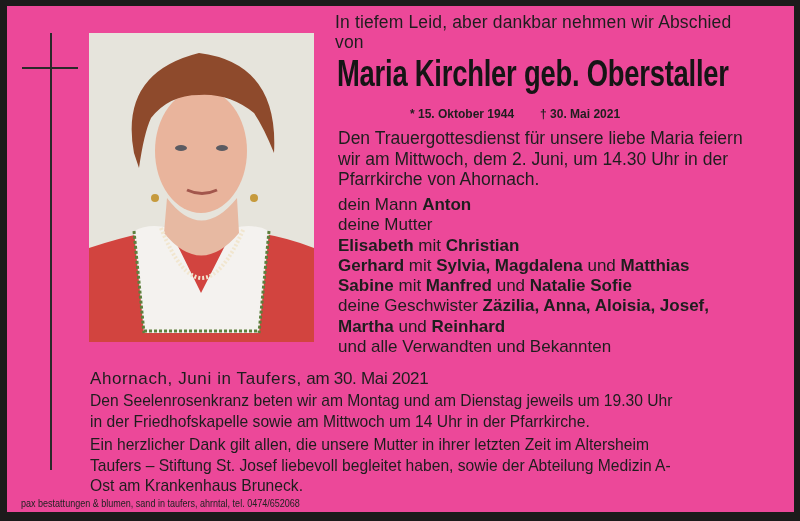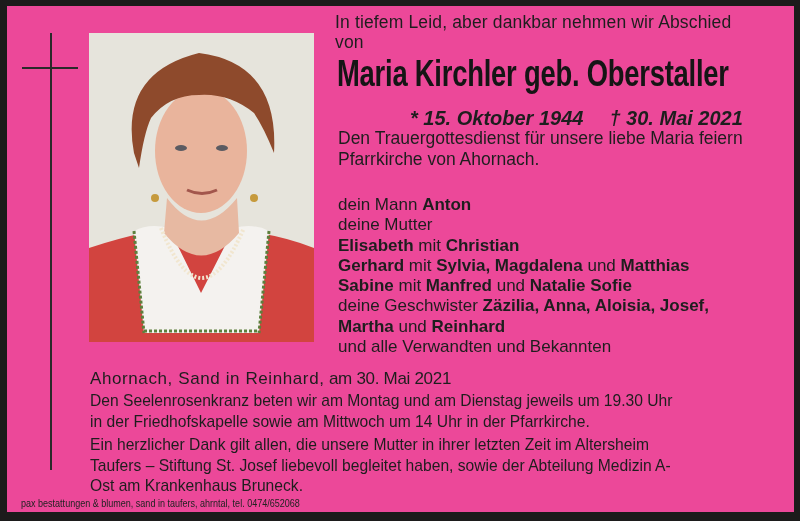--- a/index.html
+++ b/index.html
@@ -18,21 +18,21 @@
     background: #e8e6df;
   }
   .photo svg { display: block; }
   .txt { position: absolute; white-space: nowrap; }
   .intro { left: 328px; top: 6px; font-size: 17.5px; line-height: 20px; letter-spacing: 0.15px; }
   .name {
     left: 330px; top: 48px; font-family: "Liberation Sans", sans-serif; font-weight: bold;
     font-size: 37px; line-height: 40px; transform: scaleX(0.74); transform-origin: left top;
     letter-spacing: -0.3px; color: #151515;
   }
-  .dates { left: 403px; top: 101px; font-size: 20px; font-weight: bold; word-spacing: 0px; font-style: italic; }
+  .dates { left: 403px; top: 101px; font-size: 12px; font-weight: bold; word-spacing: 0px; }
   .dates .sep { display: inline-block; width: 26px; }
   .para { left: 331px; font-size: 17.5px; line-height: 20.5px; }
   .service { top: 122px; }
   .family { top: 189px; font-size: 17px; line-height: 20.3px; }
   .family b { font-weight: bold; }
   .place {
     left: 83px; top: 363px; font-size: 17px; letter-spacing: 0.6px;
   }
   .place .date { letter-spacing: -0.3px; }
   .lower { left: 83px; font-size: 17px; line-height: 20.5px; transform: scaleX(0.92); transform-origin: left top; }
@@ -85,36 +85,37 @@
   </div>
 
   <div class="txt name">Maria Kirchler geb. Oberstaller</div>
 
   <div class="txt dates">
     <span>* 15. Oktober 1944</span><span class="sep"></span><span>† 30. Mai 2021</span>
   </div>
 
   <div class="txt para service">
     <div>Den Trauergottesdienst für unsere liebe Maria feiern</div>
+    <div>wir am Mittwoch, dem 2. Juni, um 14.30 Uhr in der</div>
     <div>Pfarrkirche von Ahornach.</div>
   </div>
 
   <div class="txt para family">
     <div><span>dein Mann </span><b>Anton</b></div>
     <div>deine Mutter</div>
     <div><b>Elisabeth</b><span> mit </span><b>Christian</b></div>
     <div><b>Gerhard</b><span> mit </span><b>Sylvia, Magdalena</b><span> und </span><b>Matthias</b></div>
     <div><b>Sabine</b><span> mit </span><b>Manfred</b><span> und </span><b>Natalie Sofie</b></div>
     <div><span>deine Geschwister </span><b>Zäzilia, Anna, Aloisia, Josef,</b></div>
     <div><b>Martha</b><span> und </span><b>Reinhard</b></div>
     <div>und alle Verwandten und Bekannten</div>
   </div>
 
   <div class="txt place">
-    <span>Ahornach, Sand in Reinhard,</span><span class="date"> am 30. Mai 2021</span>
+    <span>Ahornach, Juni in Taufers,</span><span class="date"> am 30. Mai 2021</span>
   </div>
 
   <div class="txt lower rosary">
     <div>Den Seelenrosenkranz beten wir am Montag und am Dienstag jeweils um 19.30 Uhr</div>
     <div>in der Friedhofskapelle sowie am Mittwoch um 14 Uhr in der Pfarrkirche.</div>
   </div>
 
   <div class="txt lower thanks">
     <div>Ein herzlicher Dank gilt allen, die unsere Mutter in ihrer letzten Zeit im Altersheim</div>
     <div>Taufers – Stiftung St. Josef liebevoll begleitet haben, sowie der Abteilung Medizin A-</div>

